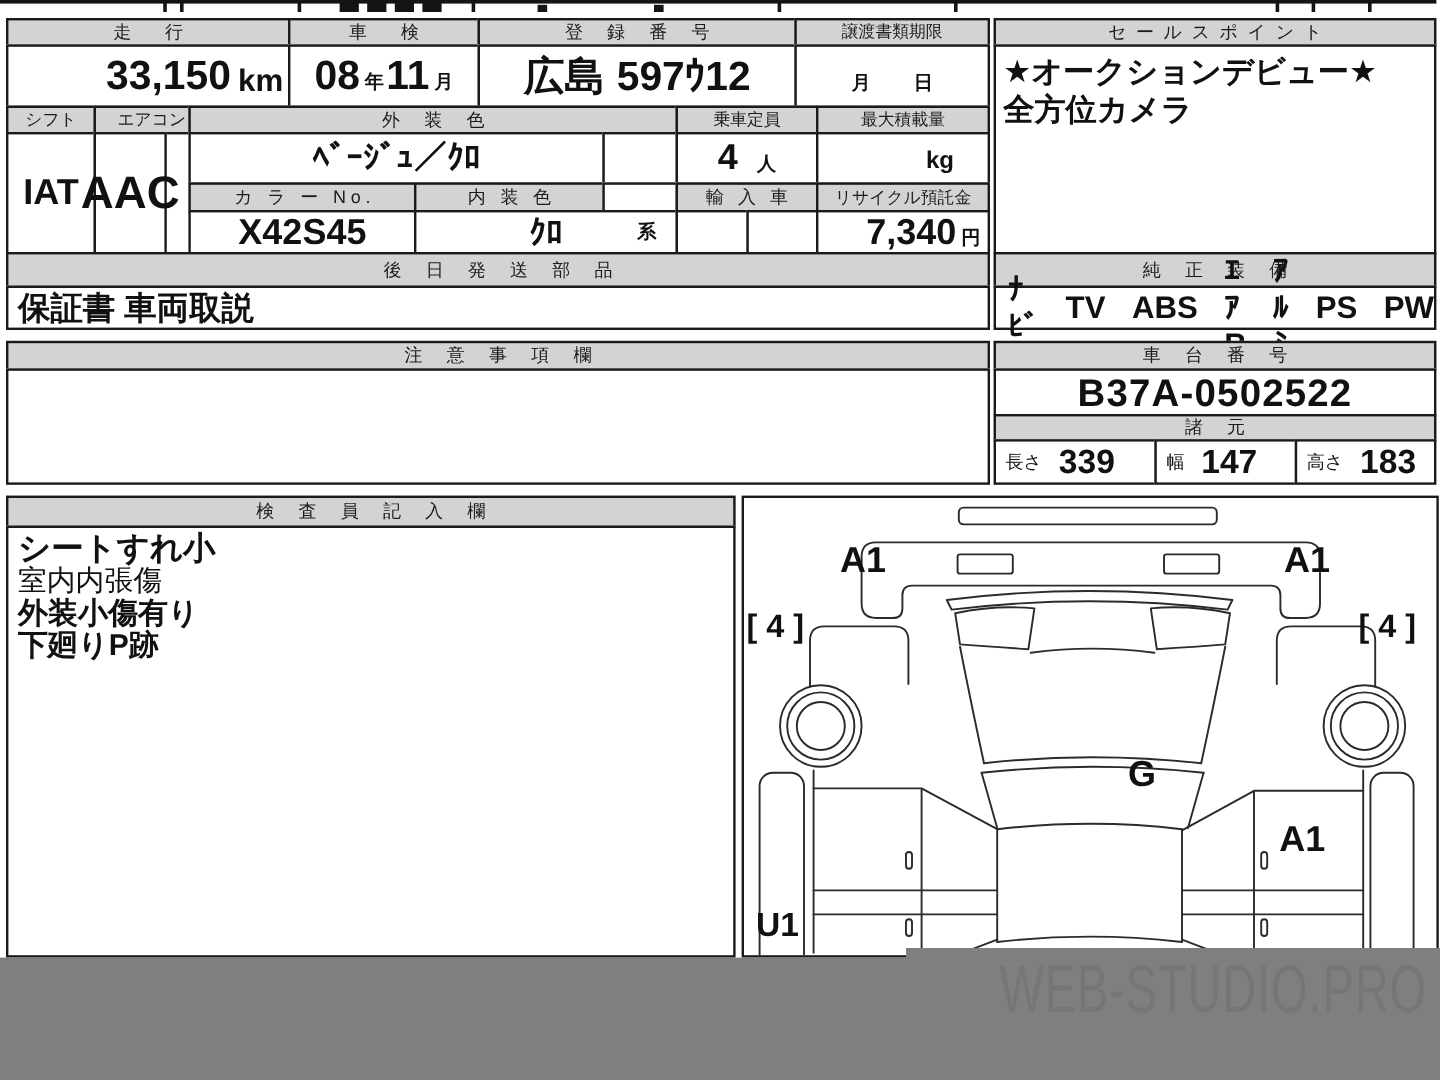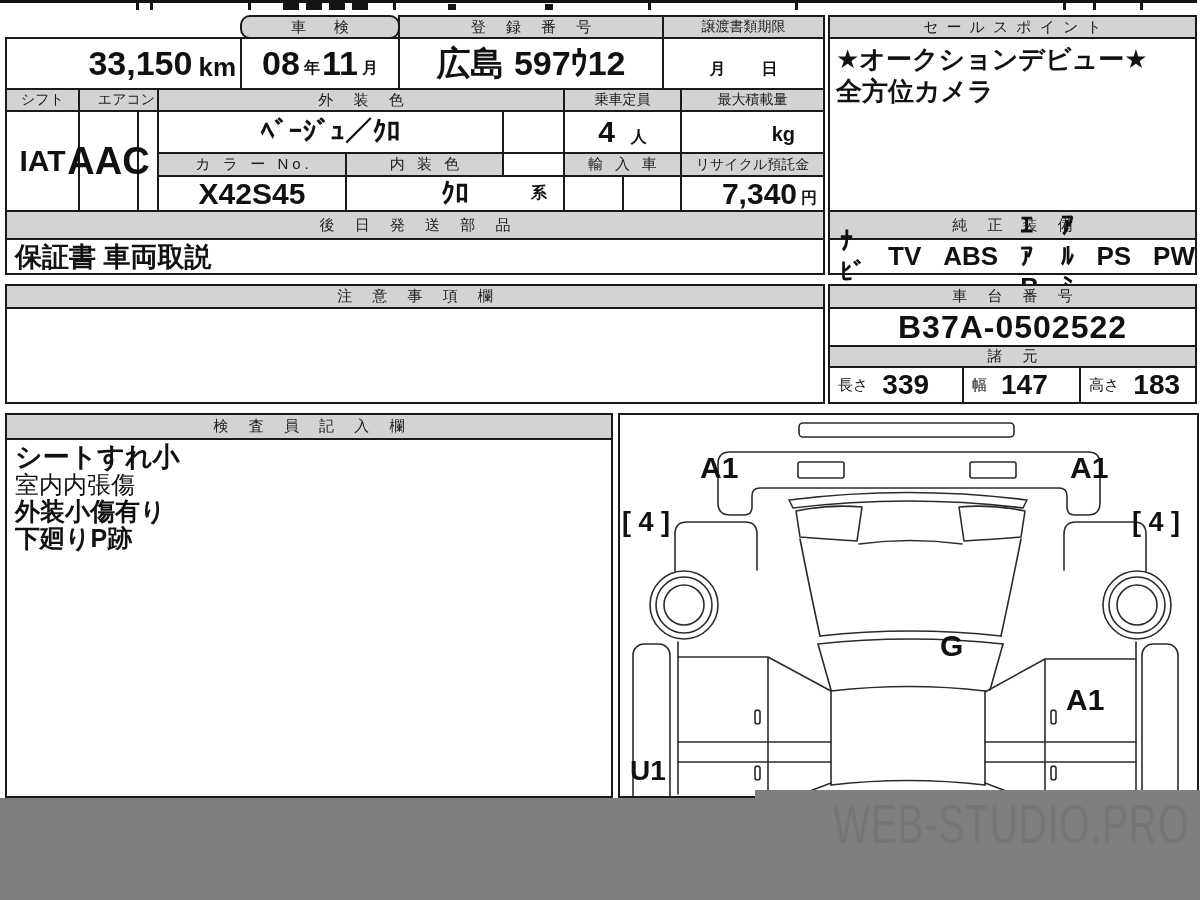--- a/index.html
+++ b/index.html
@@ -43,21 +43,22 @@
       <div class="tick" style="left:1093px;"></div>
     <div class="tick" style="left:1140px;"></div>
     <div class="frag" style="left:283px;top:2px;width:16px;height:8px;"></div>
     <div class="frag" style="left:306px;top:2px;width:16px;height:8px;"></div>
     <div class="frag" style="left:329px;top:2px;width:16px;height:8px;"></div>
     <div class="frag" style="left:352px;top:2px;width:16px;height:8px;"></div>
     <div class="frag" style="left:448px;top:4px;width:8px;height:6px;"></div>
     <div class="frag" style="left:545px;top:4px;width:8px;height:6px;"></div>
   </div>
 
-  <div class="cell hd sp12" style="left:240px;top:15px;width:160px;height:24px;border-radius:10px;">車 検</div>
+  <div class="cell hd sp12" style="left:5px;top:15px;width:237px;height:24px;">走 行</div>
+  <div class="cell hd sp12" style="left:240px;top:15px;width:160px;height:24px;">車 検</div>
   <div class="cell hd sp8" style="left:398px;top:15px;width:266px;height:24px;">登 録 番 号</div>
   <div class="cell hd f14" style="left:662px;top:15px;width:163px;height:24px;">譲渡書類期限</div>
 
   <div class="cell val r" style="left:5px;top:37px;width:237px;height:53px;padding-right:4px;">
     <span class="big">33,150</span>
     <span style="font-size:26px;margin:8px 0 0 6px;">km</span>
   </div>
   <div class="cell val c" style="left:240px;top:37px;width:160px;height:53px;">
     <span class="big">08</span>
     <span class="unit">年</span>

